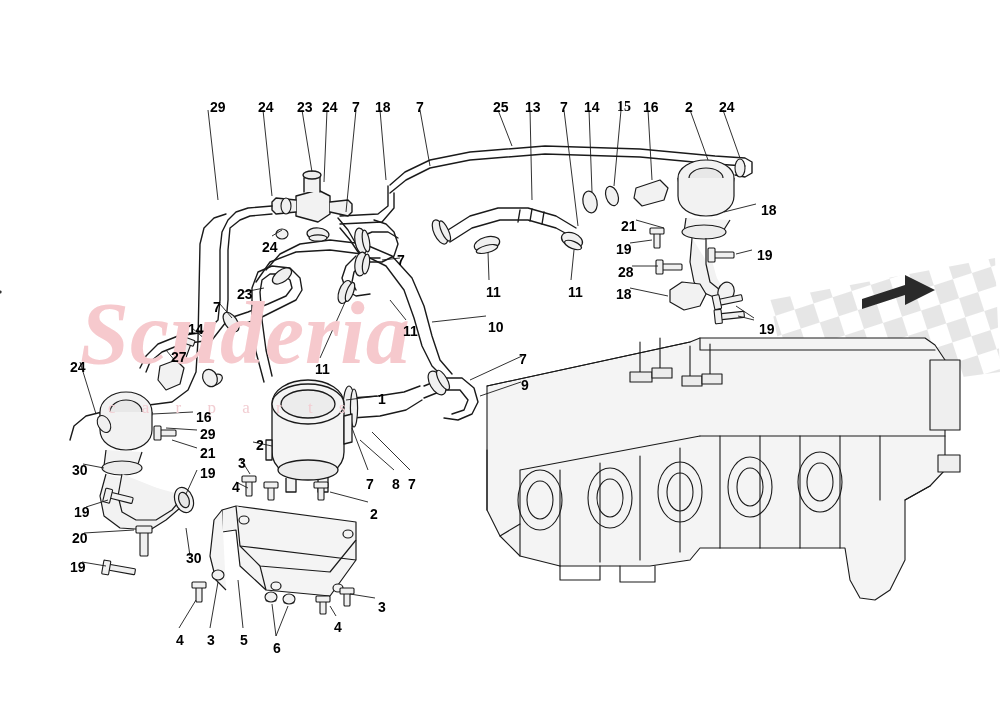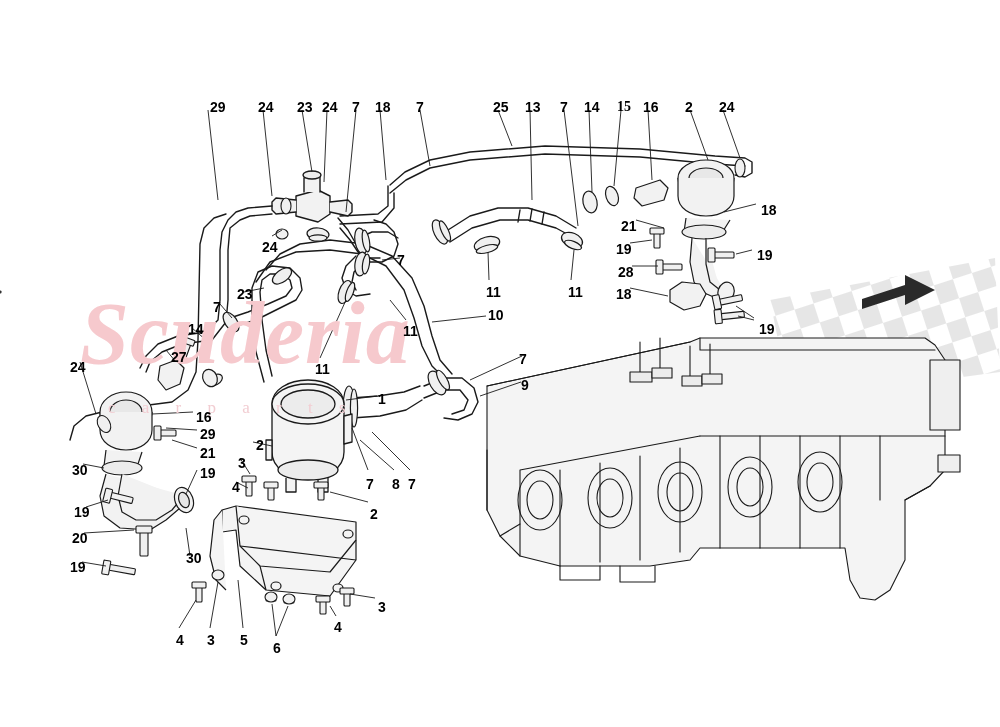--- a/index.html
+++ b/index.html
@@ -474,21 +474,21 @@
       <div class="callout" style="left: 618px; top: 265px;">28</div>
       <div class="callout" style="left: 616px; top: 287px;">18</div>
       <div class="callout" style="left: 759px; top: 322px;">19</div>
       <div class="callout" style="left: 262px; top: 240px;">24</div>
       <div class="callout" style="left: 397px; top: 253px;">7</div>
       <div class="callout" style="left: 486px; top: 285px;">11</div>
       <div class="callout" style="left: 568px; top: 285px;">11</div>
       <div class="callout" style="left: 213px; top: 300px;">7</div>
       <div class="callout" style="left: 237px; top: 287px;">23</div>
       <div class="callout" style="left: 403px; top: 324px;">11</div>
-      <div class="callout" style="left: 488px; top: 308px;">10</div>
+      <div class="callout" style="left: 488px; top: 320px;">10</div>
       <div class="callout" style="left: 188px; top: 322px;">14</div>
       <div class="callout" style="left: 171px; top: 350px;">27</div>
       <div class="callout" style="left: 70px; top: 360px;">24</div>
       <div class="callout" style="left: 315px; top: 362px;">11</div>
       <div class="callout" style="left: 519px; top: 352px;">7</div>
       <div class="callout" style="left: 521px; top: 378px;">9</div>
       <div class="callout" style="left: 378px; top: 392px;">1</div>
       <div class="callout" style="left: 196px; top: 410px;">16</div>
       <div class="callout" style="left: 200px; top: 427px;">29</div>
       <div class="callout" style="left: 200px; top: 446px;">21</div>

